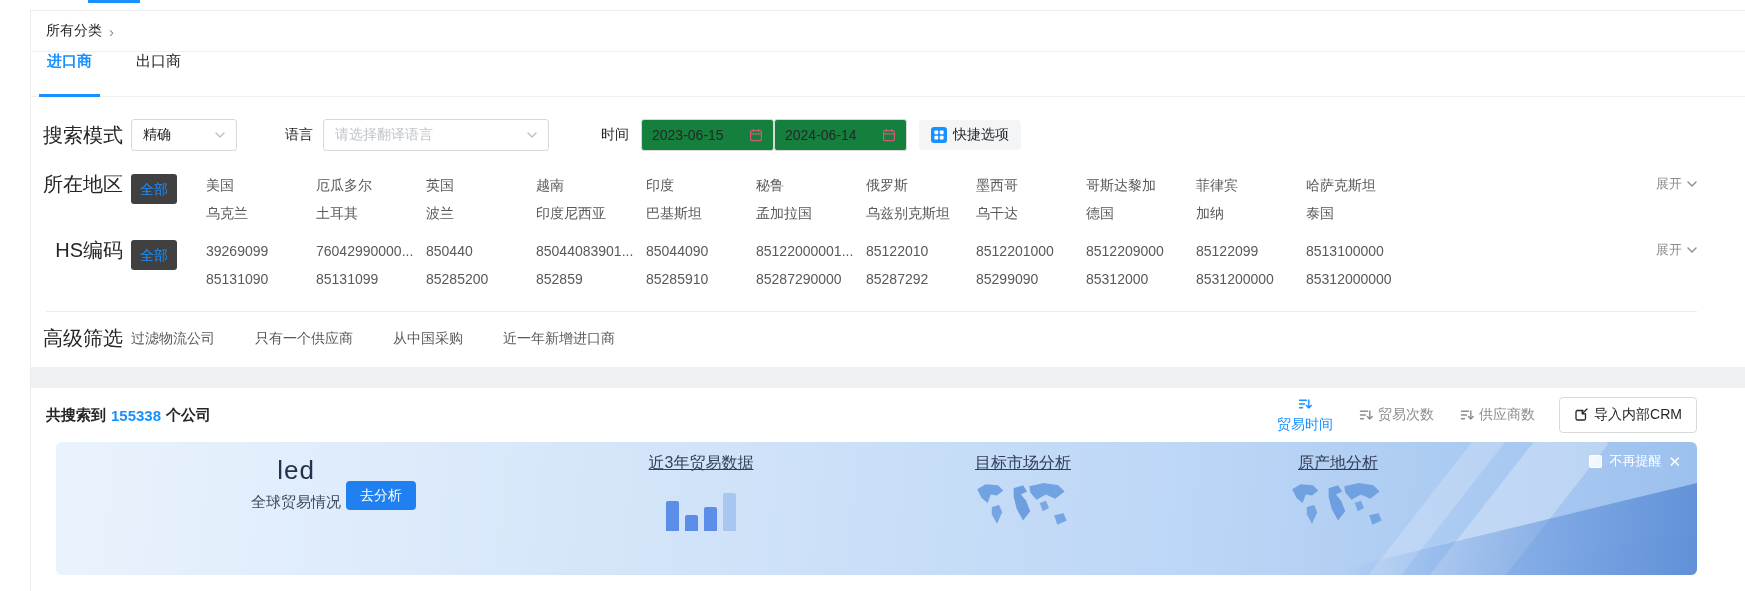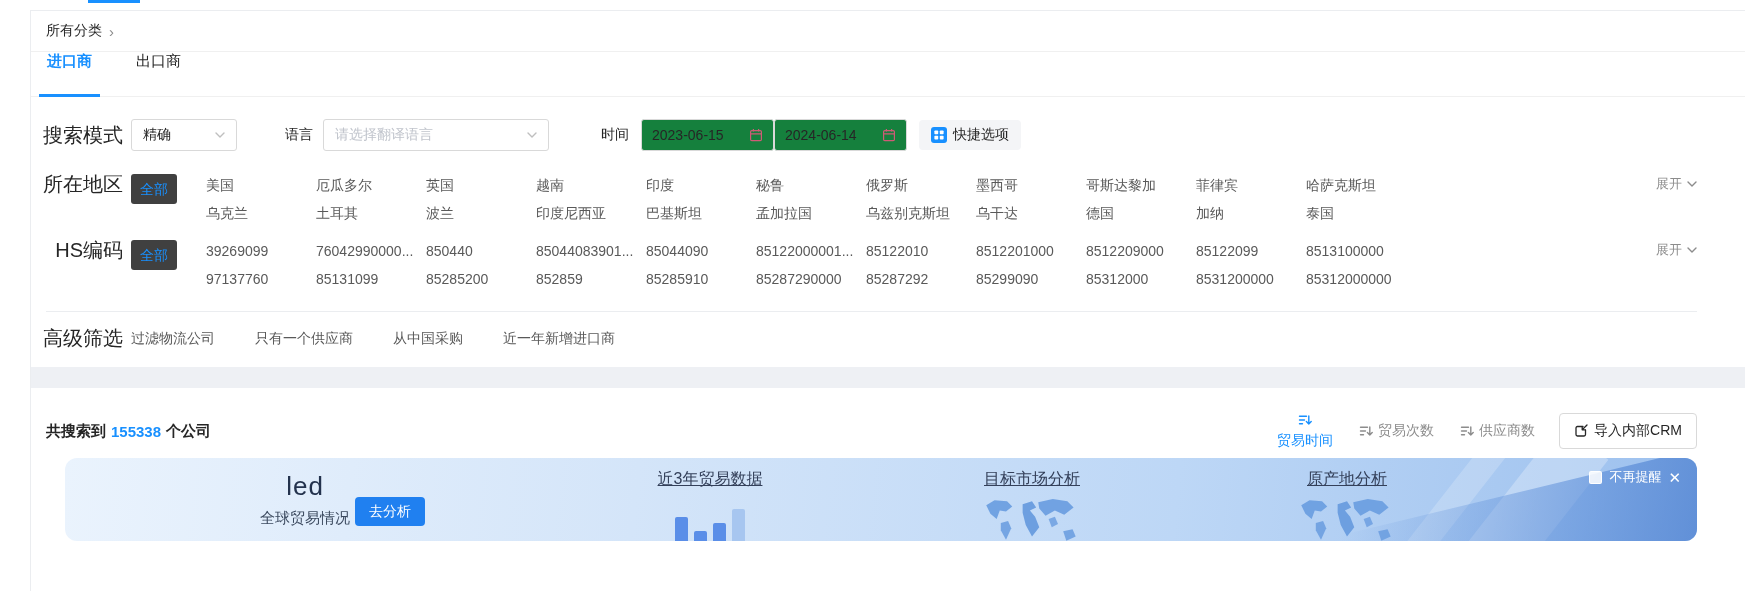--- a/index.html
+++ b/index.html
@@ -39,30 +39,30 @@
   .items-grid { display:grid; grid-template-columns:repeat(11,110px); padding-left:3px;
     font-size:14px; color:#595959; line-height:28px; }
   .cell { cursor:pointer; white-space:nowrap; overflow:hidden; }
   .expand { position:absolute; right:48px; top:4px; display:flex; align-items:center; gap:5px;
     font-size:13px; color:#8c8c8c; cursor:pointer; }
   .divider { height:1px; background:#ebedf0; margin:18px 48px 0 15px; }
   .advanced-row { display:flex; align-items:center; padding:13px 0 15px 0; gap:40px; }
   .advanced-row .flabel { margin-right:-32px; }
   .adv-link { font-size:14px; color:#595959; cursor:pointer; }
   .gap-band { height:21px; background:#eef0f4; }
-  .results { padding:16px 48px 0 15px; }
+  .results { padding:0 48px 0 15px; }
   .results-header { height:54px; display:flex; align-items:center; justify-content:space-between; }
   .count-line { font-size:15px; color:#262626; font-weight:600; display:flex; align-items:center; gap:5px; }
   .count-num { color:#1890ff; }
   .right-tools { display:flex; align-items:center; }
   .sort-item { display:flex; align-items:center; gap:5px; font-size:14px; color:#8c8c8c; cursor:pointer; margin-left:26px; }
   .sort-item.active { color:#1890ff;flex-direction:column; }
   .crm-btn { margin-left:24px; height:36px; border:1px solid #d9d9d9; border-radius:4px; background:#fff;
     display:flex; align-items:center; gap:6px; padding:0 14px; font-size:14px; color:#262626; cursor:pointer; }
-  .banner { position:relative; height:83px; margin-left:19px; border-radius:12px; overflow:hidden;
+  .banner { position:relative; height:133px; margin-left:10px; border-radius:6px; overflow:hidden;
     background:linear-gradient(96deg,#eaf3fd 0%,#d4e5f9 35%,#bdd7f6 68%,#9cc0ee 100%); }
   .deco-stripe1 { position:absolute; right:150px; top:-40px; width:60px; height:220px;
     background:rgba(255,255,255,0.28); transform:rotate(38deg); }
   .deco-stripe2 { position:absolute; right:250px; top:-40px; width:26px; height:220px;
     background:rgba(255,255,255,0.20); transform:rotate(38deg); }
   .deco-dark { position:absolute; right:0; bottom:0; width:380px; height:92px;
     background:linear-gradient(100deg,rgba(120,165,230,0) 10%,rgba(96,145,218,.65) 70%,rgba(82,132,210,.8) 100%);
     clip-path:polygon(0 100%,100% 0,100% 100%); }
   .kw-block { position:absolute; left:180px; top:13px; width:120px; text-align:center; }
   .kw { font-size:26px; color:#23324d; letter-spacing:1px; }
@@ -231,21 +231,21 @@
         <span class="cell">76042990000...</span>
         <span class="cell">850440</span>
         <span class="cell">85044083901...</span>
         <span class="cell">85044090</span>
         <span class="cell">85122000001...</span>
         <span class="cell">85122010</span>
         <span class="cell">8512201000</span>
         <span class="cell">8512209000</span>
         <span class="cell">85122099</span>
         <span class="cell">8513100000</span>
-        <span class="cell">97137760</span>
+        <span class="cell">85131090</span>
         <span class="cell">85131099</span>
         <span class="cell">85285200</span>
         <span class="cell">852859</span>
         <span class="cell">85285910</span>
         <span class="cell">85287290000</span>
         <span class="cell">85287292</span>
         <span class="cell">85299090</span>
         <span class="cell">85312000</span>
         <span class="cell">8531200000</span>
         <span class="cell">85312000000</span>

